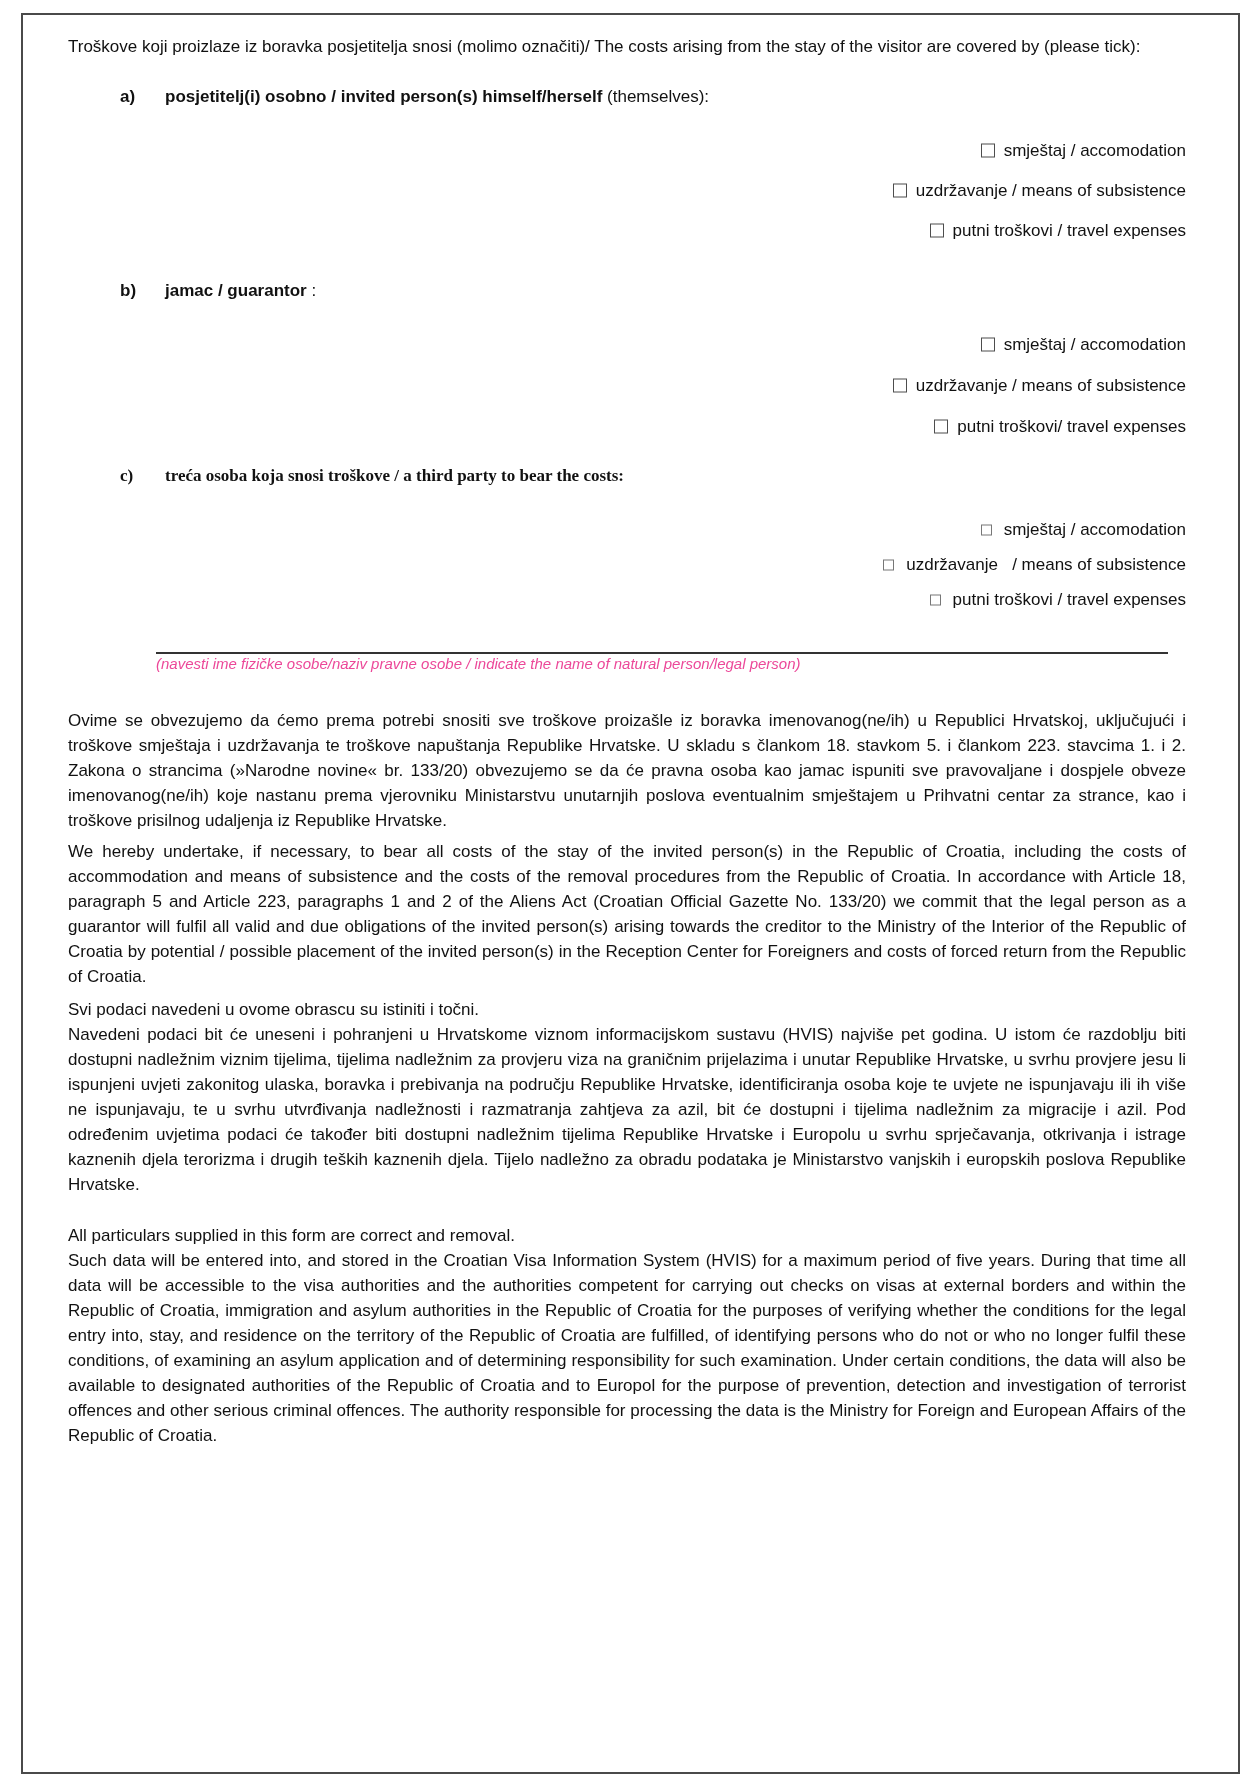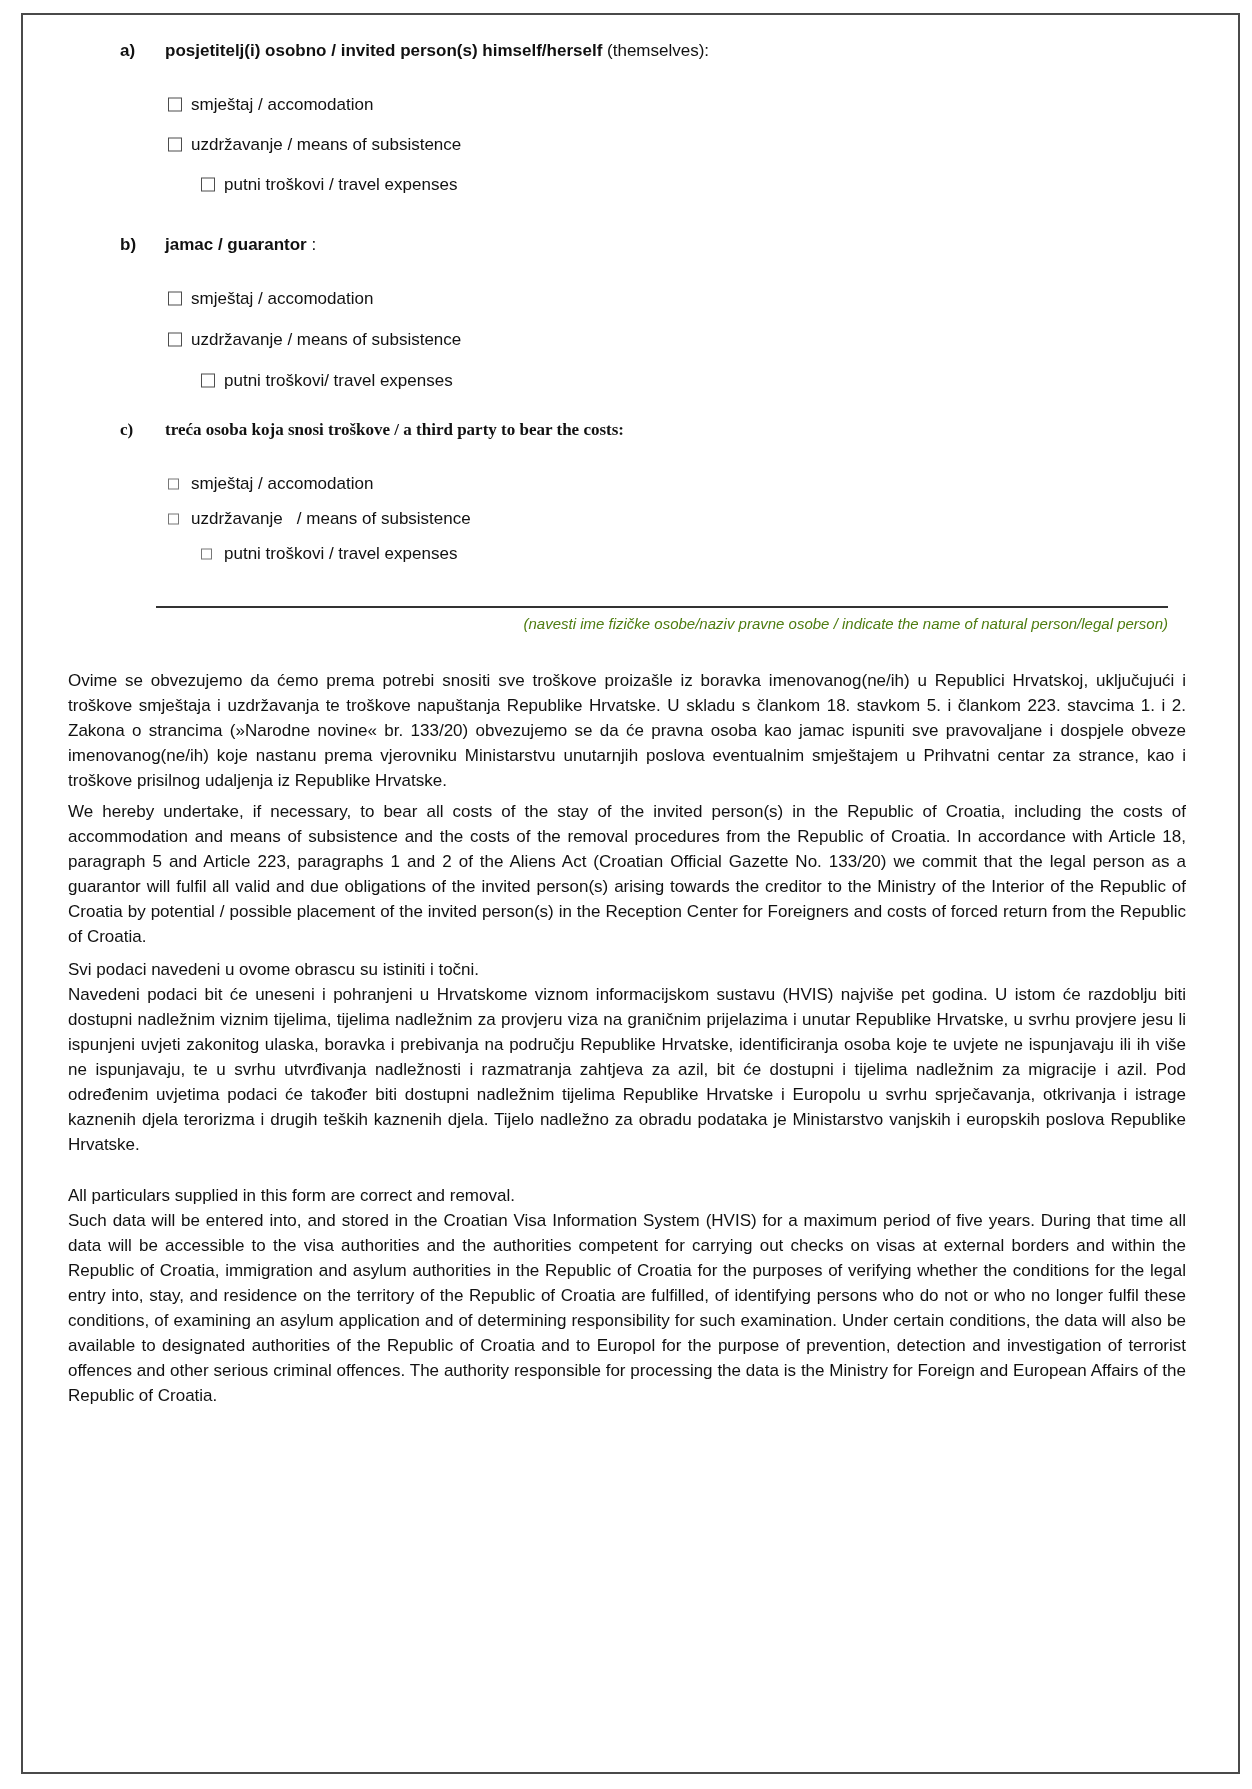--- a/index.html
+++ b/index.html
@@ -41,20 +41,21 @@
   .opt-key { display: inline-block; width: 45px; font-weight: bold; }
   .opt-title .normal { font-weight: normal; }
 
   .opt-items { margin-top: 26px; }
   .chk-row {
     font-size: 17px;
     line-height: 28px;
     margin-left: 100px;
     margin-bottom: 12px;
     white-space: pre-wrap;
+    text-align: right;
   }
   .chk-row:last-child { margin-bottom: 0; padding-left: 33px; }
   .box {
     display: inline-block;
     width: 14px; height: 14px;
     box-sizing: border-box;
     border: 1.5px solid #4d4d4d;
     background: #fff;
     margin-right: 9px;
     transform: translateY(1.5px);
@@ -70,26 +71,25 @@
   #grp-c .box {
     width: 11px; height: 11px;
     border: 1px solid #777;
     margin-right: 12px;
     transform: translateY(0.5px);
   }
 
   .sig { margin-top: 38px; margin-left: 88px; width: 1012px; }
   .sig-line { border-top: 2px solid #333; height: 0; }
   .sig-caption {
-    padding-top: 6px;
-    text-align: right;
+    text-align: left;
     font-style: italic;
     font-size: 15px;
     line-height: 20px;
-    color: #4d7c0f;
+    color: #ec4899;
   }
 
   .body {
     font-size: 17px;
     line-height: 25px;
     text-align: justify;
   }
   .body .blockline { display: block; }
   .mt-hr1 { margin-top: 34px; }
   .mt-en1 { margin-top: 6px; }
@@ -97,20 +97,21 @@
   .mt-hr2 { margin-top: 8px; }
   .mt-en2 { margin-top: 26px; }
 </style>
 </head>
 <body>
 
 <div class="page">
   <div class="frame">
     <div class="content">
 
+      <p class="intro">Troškove koji proizlaze iz boravka posjetitelja snosi (molimo označiti)/ The costs arising from the stay of the visitor are covered by (please tick):</p>
 
       <section class="opt-group" id="grp-a">
         <div class="opt-head">
           <span class="opt-key">a)</span><span class="opt-title"><b>posjetitelj(i) osobno / invited person(s) himself/herself</b><span class="normal"> (themselves):</span></span>
         </div>
         <div class="opt-items">
           <div class="chk-row"><span class="box"></span><span class="lbl">smještaj / accomodation</span></div>
           <div class="chk-row"><span class="box"></span><span class="lbl">uzdržavanje / means of subsistence</span></div>
           <div class="chk-row"><span class="box"></span><span class="lbl">putni troškovi / travel expenses</span></div>
         </div>

